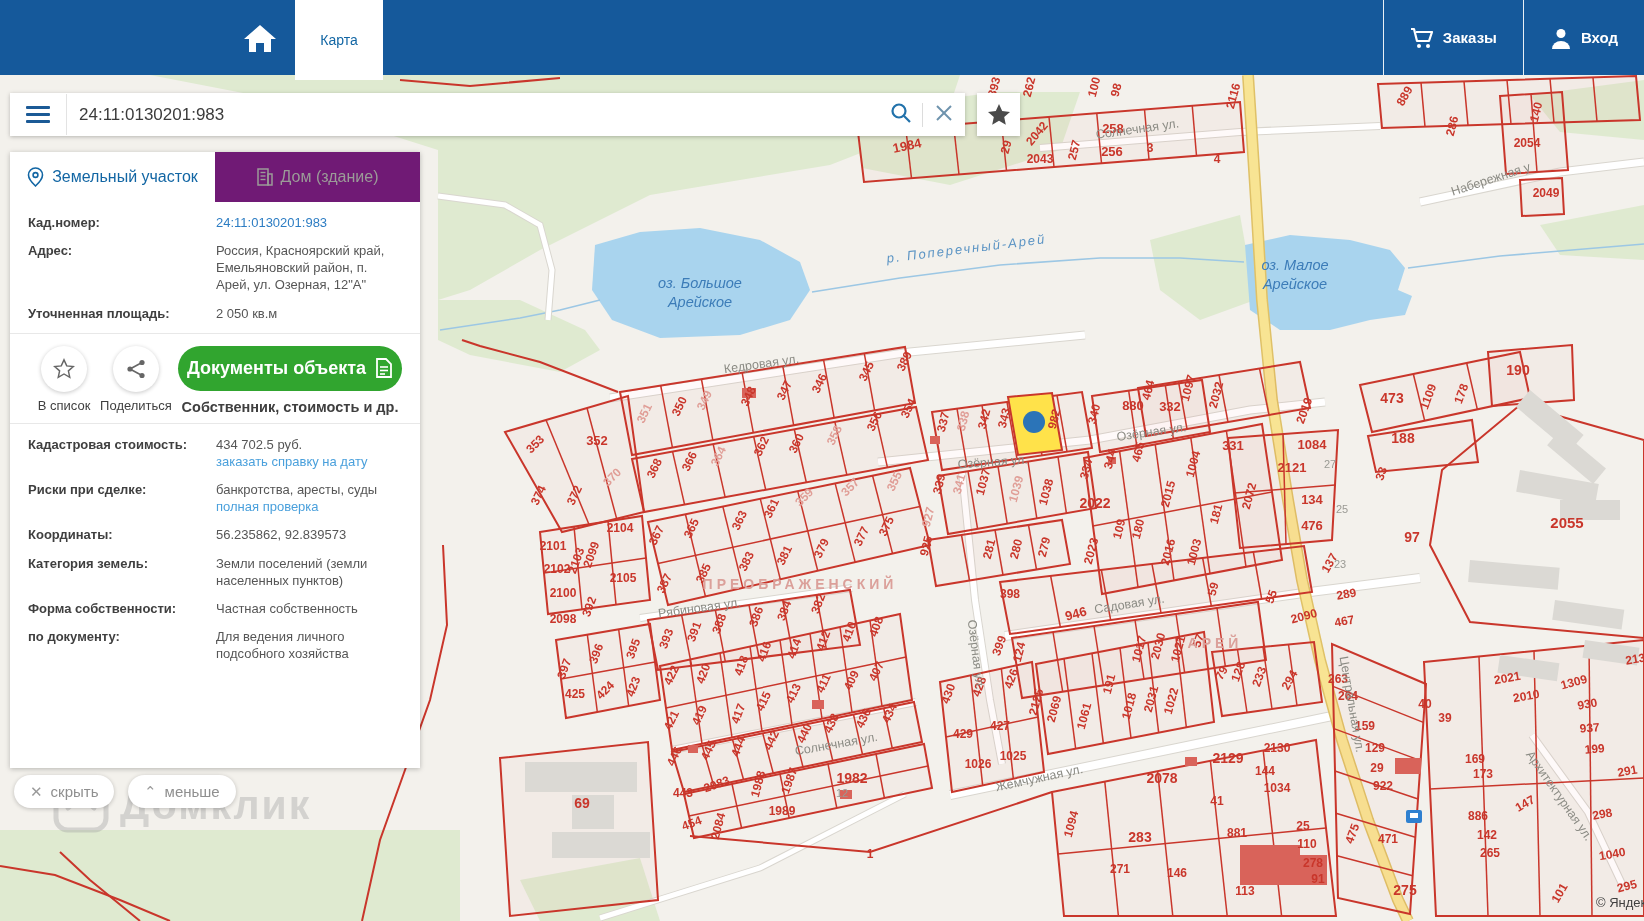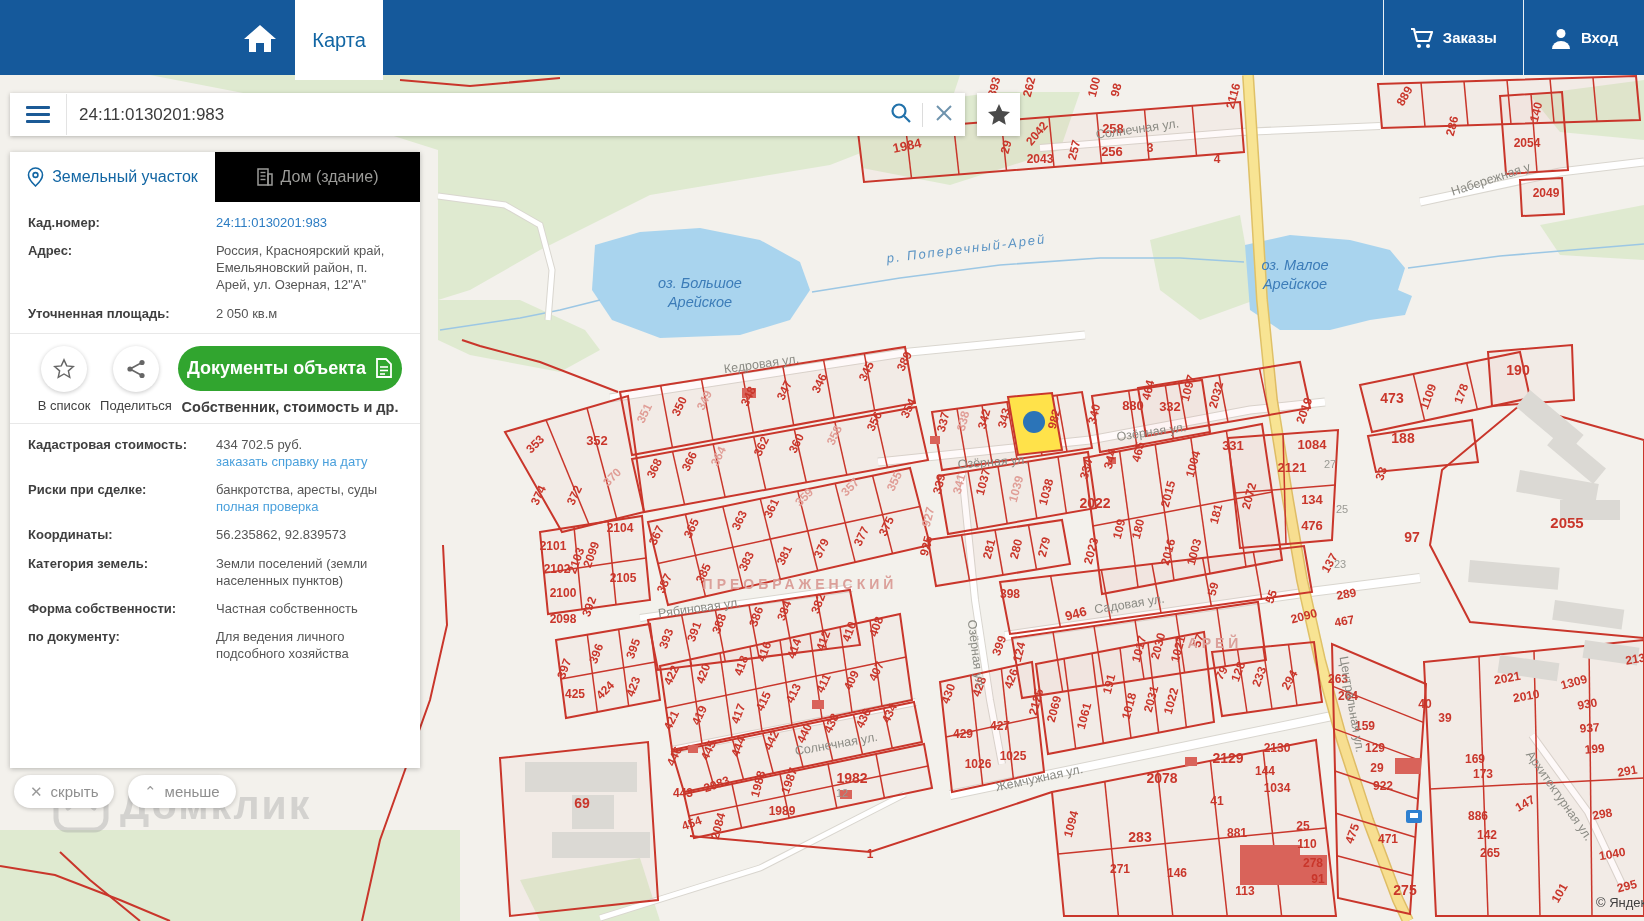--- a/index.html
+++ b/index.html
@@ -2,21 +2,21 @@
 <html><head>
 <meta charset="utf-8">
 <style>
   html,body{margin:0;padding:0}
   body{width:1644px;height:921px;overflow:hidden;position:relative;
        font-family:"Liberation Sans",sans-serif;background:#f3f1ec}
 
   
   .topbar{position:absolute;left:0;top:0;width:1644px;height:75px;background:#15599b;z-index:30;display:flex;align-items:stretch}
   .home-btn{width:70px;margin-left:225px;display:flex;align-items:center;justify-content:center;cursor:pointer}
-  .map-tab{width:88px;background:#fff;color:#1266a4;font-size:20px;display:flex;align-items:center;justify-content:center;height:80px}
+  .map-tab{width:88px;background:#fff;color:#1266a4;font-size:14px;display:flex;align-items:center;justify-content:center;height:80px}
   .topbar-spacer{flex:1}
   .tb-btn{display:flex;align-items:center;gap:9px;color:#fff;font-size:15px;font-weight:bold;padding:0 26px;border-left:1px solid rgba(255,255,255,.9);cursor:pointer}
   .tb-btn svg{display:block}
 
   
   .searchbar{position:absolute;left:10px;top:93px;width:955px;height:43px;background:#fff;z-index:25;
              box-shadow:0 1px 4px rgba(0,0,0,.25);display:flex;align-items:center}
   .burger{width:56px;display:flex;flex-direction:column;gap:4px;align-items:center;cursor:pointer;border-right:1px solid #e3e3e3;padding:12px 0}
   .burger i{display:block;width:24px;height:3px;background:#1b5a96;border-radius:1px}
   .search-text{flex:1;padding-left:12px;font-size:17px;color:#3c3c3c}
@@ -24,21 +24,21 @@
   .sb-divider{width:1px;height:24px;background:#dcdcdc}
   .star-box{position:absolute;left:977px;top:93px;width:43px;height:43px;background:#fff;z-index:25;
             box-shadow:0 1px 4px rgba(0,0,0,.25);display:flex;align-items:center;justify-content:center;cursor:pointer;color:#4a4a4a;font-size:22px}
 
   
   .panel{position:absolute;left:10px;top:152px;width:410px;height:616px;background:#fff;z-index:24;
          box-shadow:0 1px 5px rgba(0,0,0,.25);overflow:hidden}
   .tabs{display:flex;height:50px}
   .tab{flex:1;display:flex;align-items:center;justify-content:center;gap:8px;font-size:16px}
   .tab.active{color:#1266a4;background:#fff}
-  .tab.inactive{color:#9b9b98;background:#000000;cursor:pointer}
+  .tab.inactive{color:#9b9b98;background:#701a75;cursor:pointer}
   .panel-body{padding:12px 18px 0 18px}
   .row{display:grid;grid-template-columns:168px 1fr;gap:20px;margin-bottom:11px;font-size:13px;line-height:1.32}
   .row .lbl{color:#3f3f3f;font-weight:bold}
   .row .val{color:#565656}
   .row .val a{color:#4aa0dc;text-decoration:none;display:block;cursor:pointer}
   .row .val a:empty{display:none}
   .cad-link{color:#2d7dc3 !important}
   .sect-divider{height:1px;background:#e8e8e8;margin:4px -18px 12px -18px}
   .actions{display:flex;align-items:flex-start;margin-bottom:8px}
   .circle-act{width:72px;display:flex;flex-direction:column;align-items:center;gap:6px;cursor:pointer}

